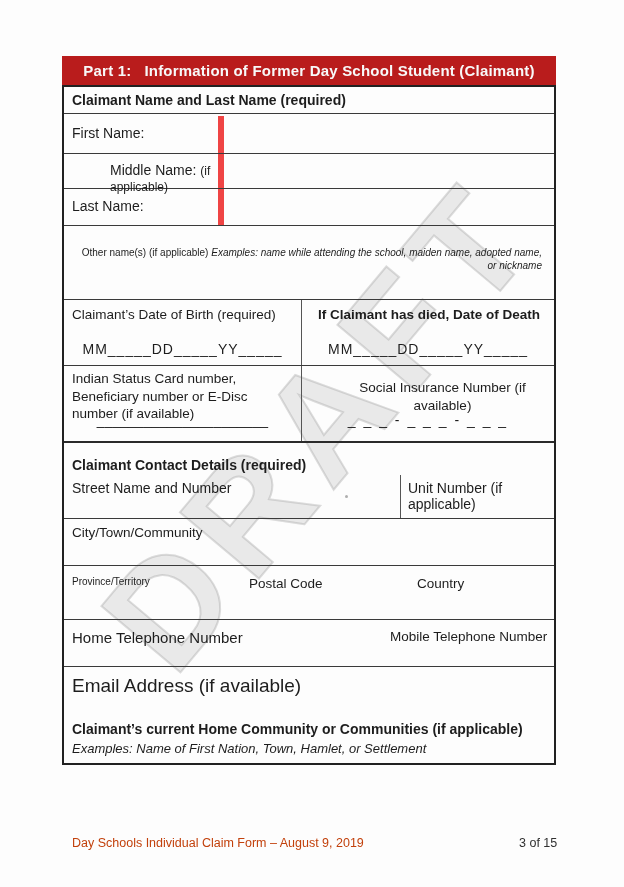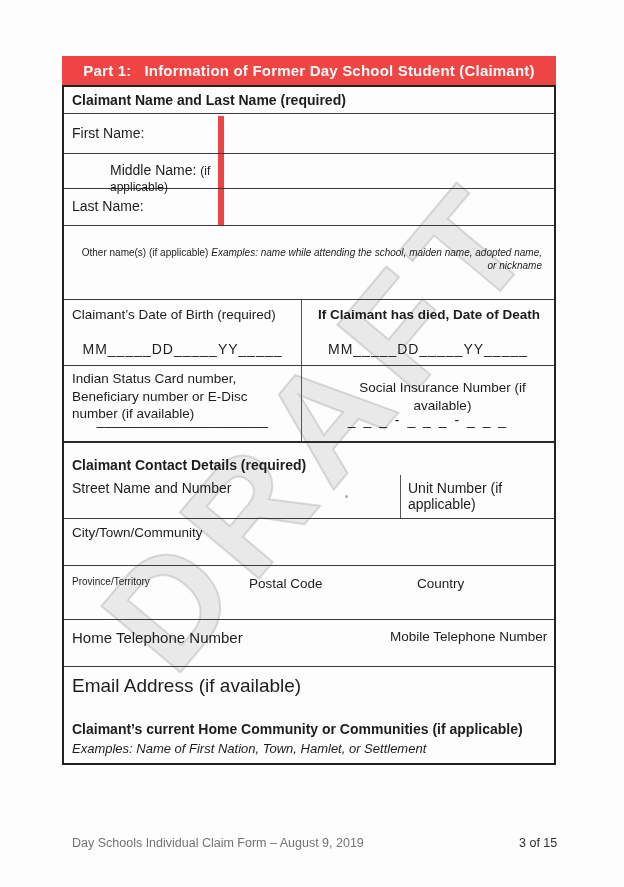--- a/index.html
+++ b/index.html
@@ -15,21 +15,21 @@
     text-align:center; transform:rotate(-50deg);
     font-size:150px; font-weight:bold; letter-spacing:14px; line-height:160px;
     color:rgba(188,188,188,0.30);
     -webkit-text-stroke:2px rgba(158,158,158,0.35);
     z-index:0; user-select:none; white-space:nowrap;
   }
 
   
   .titlebar {
     position:absolute; left:62px; top:56px; width:494px; height:29px;
-    background:#ef4444; color:#f8f8f8; z-index:2;
+    background:#b91c1c; color:#f8f8f8; z-index:2;
     display:flex; align-items:center; justify-content:center;
     font-size:15px; font-weight:bold; letter-spacing:0.2px;
   }
   .titlebar .part { margin-right:13px; }
 
   
   .formbox {
     position:absolute; left:62px; top:85px; width:494px; height:680px;
     border:2px solid #212121; box-sizing:border-box; z-index:1;
   }
@@ -78,21 +78,21 @@
   .prov-label { position:absolute; left:8px;  top:10px; font-size:10px; }
   .postal-label { position:absolute; left:185px; top:10px; font-size:13.5px; }
   .country-label { position:absolute; left:353px; top:10px; font-size:13.5px; }
   .home-label { position:absolute; left:8px; top:9px; font-size:15px;text-align:center; }
   .mobile-label { position:absolute; left:326px; top:9px; font-size:13.5px; }
   .email-label { position:absolute; left:8px; top:8px; font-size:19px; }
 
   .community-hdr { position:absolute; left:8px; top:54px; font-size:14px; font-weight:bold; }
   .community-ex { position:absolute; left:8px; top:74px; font-size:13px; font-style:italic; }
 
-  .footer-left  { position:absolute; left:72px;  top:836px; font-size:12.5px; color:#737373; }
+  .footer-left  { position:absolute; left:72px;  top:836px; font-size:12.5px; color:#c2410c; }
   .footer-right { position:absolute; left:519px; top:836px; font-size:12.5px; color:#303030; }
 
   .speck { position:absolute; left:345px; top:495px; width:3px; height:3px; background:#8d8d8d; border-radius:50%; opacity:.7; z-index:1; }
 </style>
 </head>
 <body>
 
 <div class="page">
 
   <div class="watermark">DRAFT</div>

